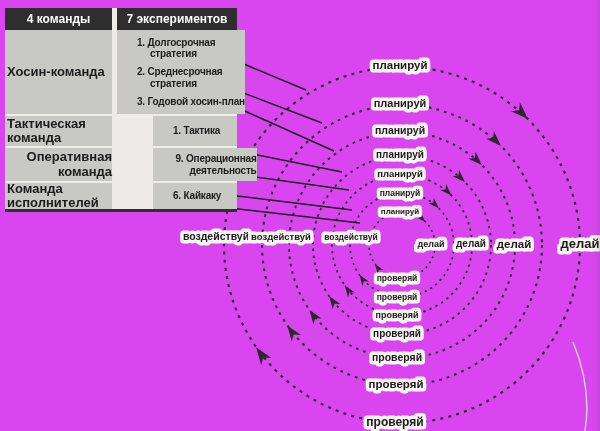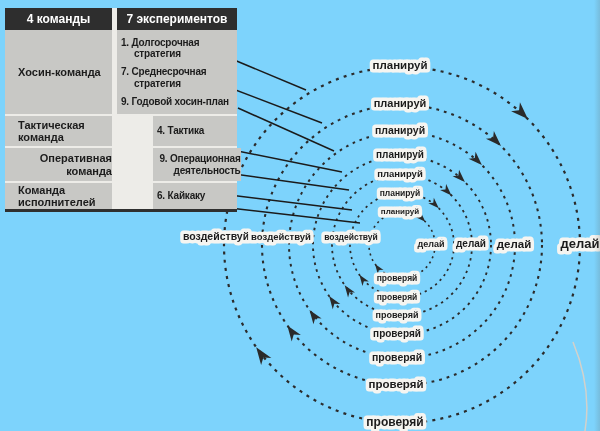--- a/index.html
+++ b/index.html
@@ -1,18 +1,18 @@
 <!DOCTYPE html>
 <html><head>
 <meta charset="utf-8">
 <style>
   html,body{margin:0;padding:0;background:#e9e7e2;}
   .page{
     position:relative;width:600px;height:431px;overflow:hidden;
-    background:#7dd3fc;
+    background:#d946ef;
     font-family:"Liberation Sans","DejaVu Sans",sans-serif;
     color:#1c1c1c;
   }
   
   .legend-table{
     position:absolute;left:5px;top:8px;width:232px;
     display:flex;flex-direction:column;
     background:#edece8;
     border-bottom:3px solid #2f2f2f;
     z-index:3;
@@ -21,31 +21,31 @@
   .th{
     background:#2e2e2e;color:#fff;font-weight:bold;font-size:12px;
     display:flex;align-items:center;justify-content:center;
   }
   .trow{display:flex;gap:5px;}
   .trow + .trow{margin-top:2px;gap:41px;}
   .col-l{width:107px;flex:none;}
   .col-r{flex:1;}
   .td{background:#c8c8c5;}
   .team{
-    font-weight:bold;font-size:11px;line-height:1.1;
-    display:flex;align-items:center;padding-left:13px;box-sizing:border-box;
+    font-weight:bold;font-size:13px;line-height:1.1;
+    display:flex;align-items:center;padding-left:2px;box-sizing:border-box;
   }
   .exps{
     display:flex;flex-direction:column;justify-content:center;
     box-sizing:border-box;padding:6px 0 6px 4px;gap:7px;
   }
   .exps.tight{gap:2px;padding:3px 0 3px 4px;}
   .exp{
     font-weight:bold;font-size:10px;line-height:1.12;letter-spacing:-0.2px;
-    padding-left:13px;text-indent:-13px;
+    padding-left:13px;text-indent:-13px;margin-left:16px;
   }
   .nowrap{white-space:nowrap;}
   .h-row1{height:84px;} .h-row2{height:30px;} .h-row3{height:33px;text-align:right;} .h-row4{height:26px;justify-content:flex-end;}
   
   svg.spiral{position:absolute;left:0;top:0;z-index:1;}
   .ring{fill:none;stroke:#2b2b2b;stroke-linecap:butt;}
   .r1{stroke-width:1.6;stroke-dasharray:2 3.8;}
   .r2{stroke-width:1.7;stroke-dasharray:2.2 4;}
   .r3{stroke-width:1.8;stroke-dasharray:2.4 4.2;}
   .r4{stroke-width:1.9;stroke-dasharray:2.5 4.5;}
@@ -73,29 +73,29 @@
   <div class="legend-table">
     <div class="thead">
       <div class="th col-l">4 команды</div>
       <div class="th col-r">7 экспериментов</div>
     </div>
 
     <div class="trow h-row1">
       <div class="td col-l team">Хосин-команда</div>
       <div class="td col-r exps">
         <div class="exp">1. Долгосрочная стратегия</div>
-        <div class="exp">7. Среднесрочная стратегия</div>
-        <div class="exp nowrap">9. Годовой хосин-план</div>
+        <div class="exp">2. Среднесрочная стратегия</div>
+        <div class="exp nowrap">3. Годовой хосин-план</div>
       </div>
     </div>
 
     <div class="trow h-row2">
       <div class="td col-l team">Тактическая команда</div>
       <div class="td col-r exps">
-        <div class="exp nowrap">4. Тактика</div>
+        <div class="exp nowrap">1. Тактика</div>
       </div>
     </div>
 
     <div class="trow h-row3">
       <div class="td col-l team">Оперативная команда</div>
       <div class="td col-r exps">
         <div class="exp">9. Операционная деятельность</div>
       </div>
     </div>
 

